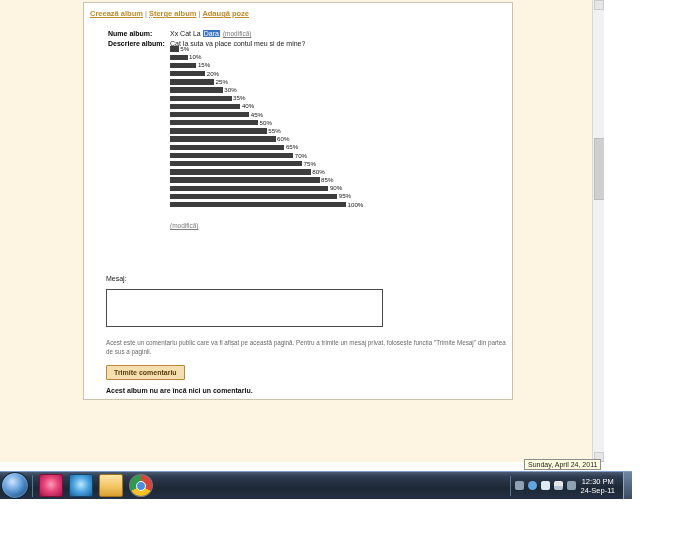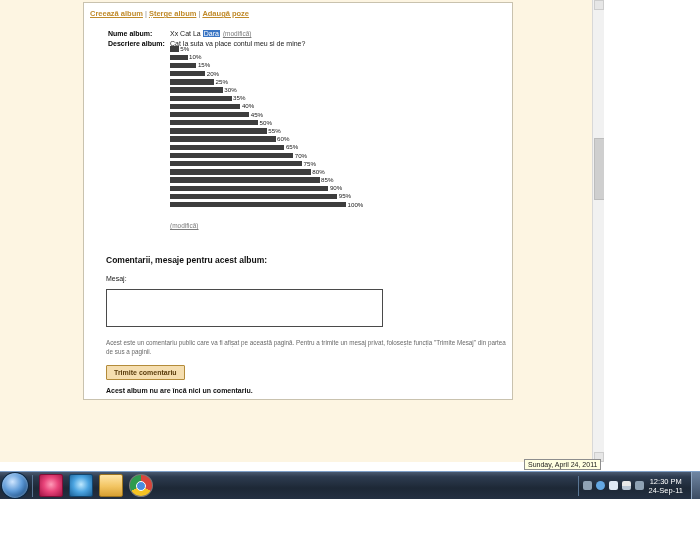--- a/index.html
+++ b/index.html
@@ -245,21 +245,21 @@
     font-size: 7px;
     color: #1a1a1a;
     white-space: nowrap;
   }
 
   
   .taskbar {
     position: absolute;
     left: 0;
     top: 471px;
-    width: 700px;
+    width: 632px;
     height: 27px;
     background: linear-gradient(to bottom, #4a5a70 0%, #2d3b4f 18%, #1d2836 60%, #243042 100%);
     border-top: 1px solid #7fa0c8;
     display: flex;
     align-items: center;
   }
   .start-orb {
     width: 26px;
     height: 25px;
     margin-left: 1px;
@@ -459,21 +459,20 @@
             <div class="bar" style="width: 167.2px;"></div>
             <span class="bar-label">95%</span>
           </div>
           <div class="bar-row">
             <div class="bar" style="width: 176px;"></div>
             <span class="bar-label">100%</span>
           </div>
         </div>
       <div class="chart-foot">(modifică)</div>
 
-      <div class="comments-title">Comentarii, mesaje pentru acest album:</div>
       <div class="msg-label">Mesaj:</div>
       <div class="msg-box"></div>
       <div class="disclaimer">Acest este un comentariu public care va fi afișat pe această pagină. Pentru a trimite un mesaj privat, folosește funcția "Trimite Mesaj" din partea de sus a paginii.</div>
       <div class="submit-btn">Trimite comentariu</div>
       <div class="no-comments">Acest album nu are încă nici un comentariu.</div>
 
     </div>
   </div>
 
   <div class="page-scroll">

